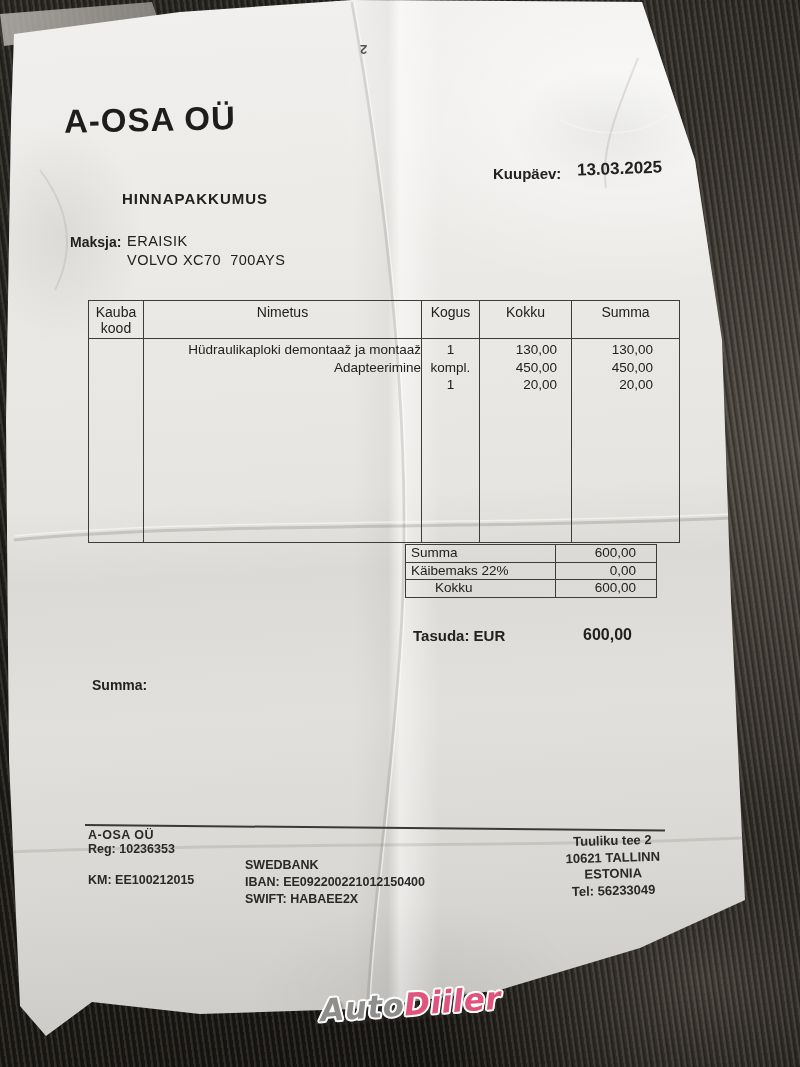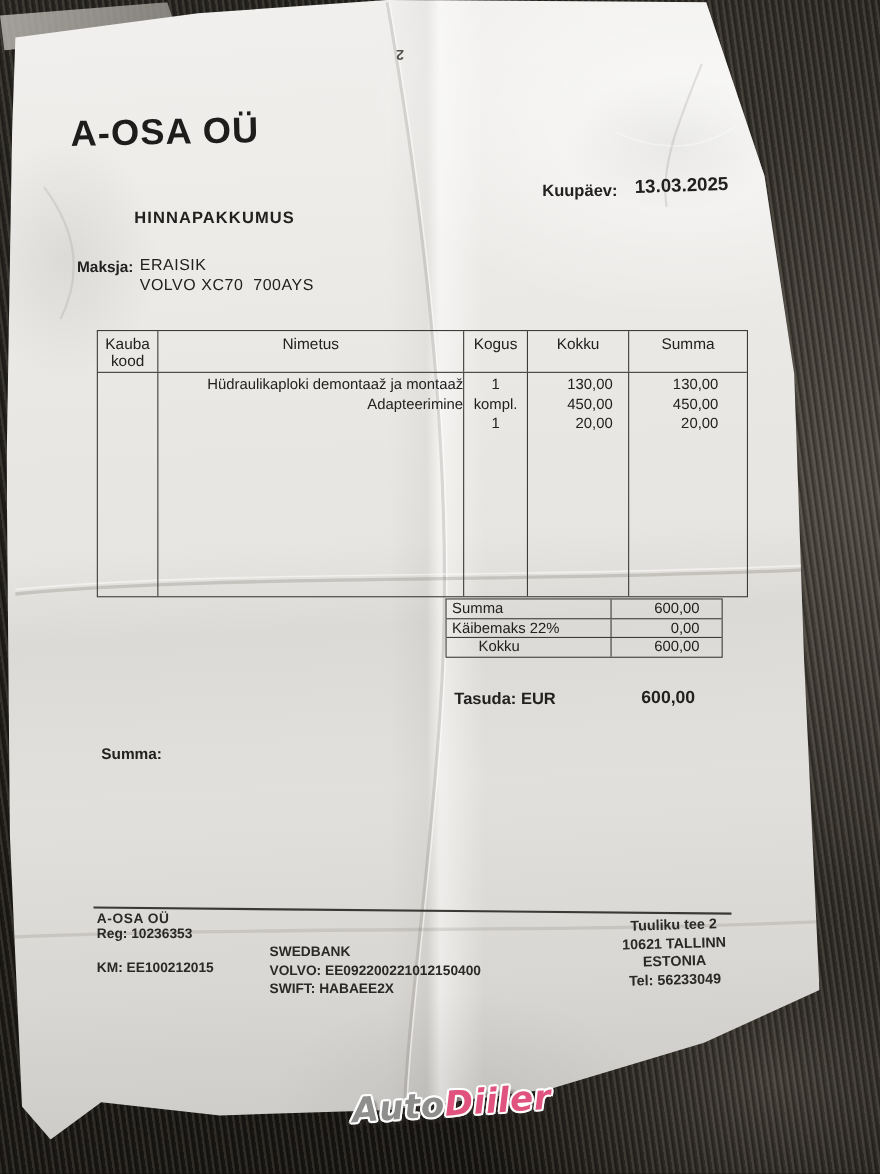--- a/index.html
+++ b/index.html
@@ -189,21 +189,21 @@
     <div class="abs pay-label ink">Tasuda: EUR</div>
     <div class="abs pay-amount ink">600,00</div>
 
     <div class="abs signature-label ink">Summa:</div>
 
     <div class="abs footer-rule"></div>
     <div class="abs f12 footer-company">A-OSA  OÜ</div>
     <div class="abs f12 footer-reg">Reg: 10236353</div>
     <div class="abs f12 footer-km">KM: EE100212015</div>
     <div class="abs f12 bank-name">SWEDBANK</div>
-    <div class="abs f12 bank-iban">VOLVO: EE092200221012150400</div>
+    <div class="abs f12 bank-iban">IBAN: EE092200221012150400</div>
     <div class="abs f12 bank-swift">SWIFT: HABAEE2X</div>
     <div class="abs address-block">
       <div>Tuuliku tee 2</div>
       <div>10621 TALLINN</div>
       <div>ESTONIA</div>
       <div>Tel: 56233049</div>
     </div>
   </div>
 
   <div class="abs watermark">

